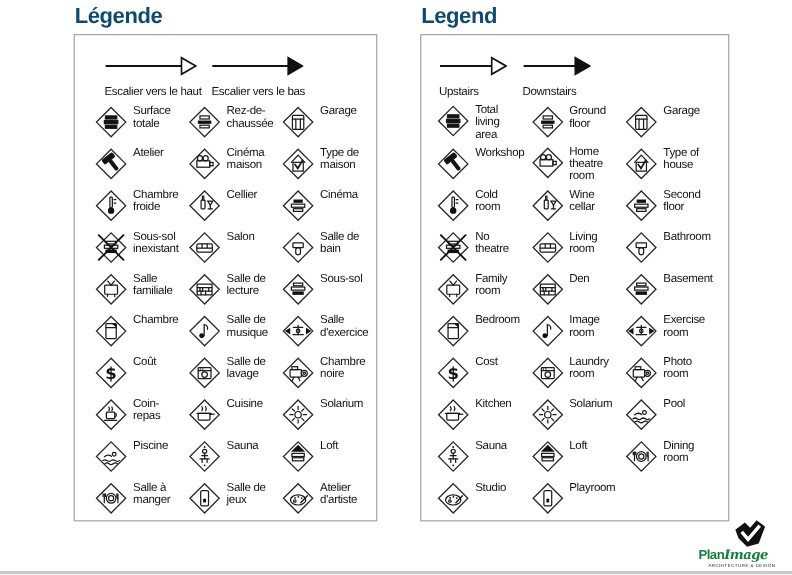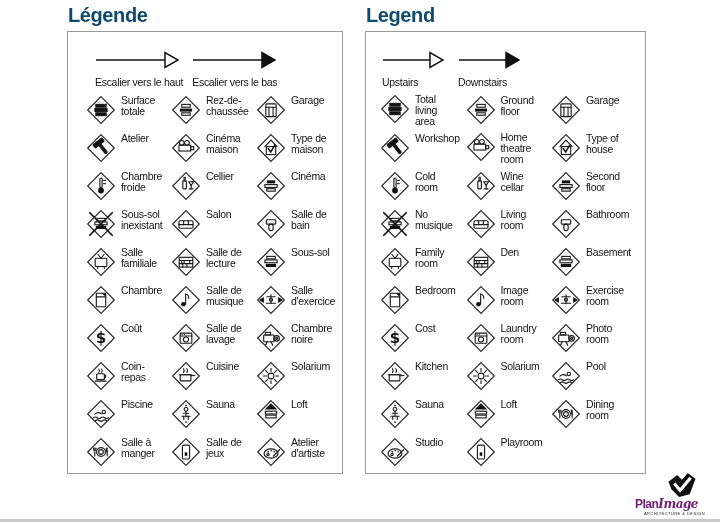--- a/index.html
+++ b/index.html
@@ -1,39 +1,39 @@
 <!DOCTYPE html>
 <html><head>
 <meta charset="utf-8">
 <style>
   html,body{margin:0;padding:0;background:#fff;}
   .page{position:relative;width:720px;height:523px;background:#fff;overflow:hidden;
         font-family:"Liberation Sans",sans-serif;color:#151515;}
   .panel{position:absolute;top:2px;}
   .panel-fr{left:67px;width:276px;}
-  .panel-en{left:365px;width:281px;}
+  .panel-en{left:382px;width:281px;}
   .panel-title{margin:0 0 0 1px;font-size:20px;font-weight:bold;letter-spacing:-0.4px;
                color:#0c4a6e;height:29px;line-height:26px;}
   .panel-box{border:1.5px solid #9b9b9b;background:#fff;height:443px;box-sizing:border-box;}
   .arrows-row{display:flex;align-items:flex-start;padding-top:19px;}
   .panel-fr .arrows-row{padding-left:27px;gap:9px;}
   .panel-en .arrows-row{padding-left:16px;gap:14px;}
   .arrow-cell{display:flex;flex-direction:column;}
   .arrow-cell .arrow-label{margin-top:3px;font-size:10.5px;letter-spacing:-0.3px;
                            white-space:nowrap;line-height:12px;color:#141414;}
   .grid{display:grid;margin-top:3px;grid-auto-rows:38px;align-items:center;}
   .panel-fr .grid{grid-template-columns:repeat(3,85px);padding-left:18px;}
   .panel-en .grid{grid-template-columns:repeat(3,85.5px);padding-left:14px;}
   .cell{display:flex;align-items:flex-start;gap:5px;}
   .cell .icon-wrap{flex:0 0 auto;width:30px;height:30px;display:block;}
   .cell .cell-label{font-size:10.5px;line-height:11px;letter-spacing:-0.3px;
                     white-space:pre-line;color:#141414;max-width:56px;}
   .logo{position:absolute;right:7px;bottom:7px;width:78px;text-align:left;}
   .logo-mark{margin-left:30px;height:27px;}
-  .logo-text{font-size:12px;line-height:11px;color:#701a75;white-space:nowrap;}
+  .logo-text{font-size:12px;line-height:11px;color:#15803d;white-space:nowrap;}
   .logo-text .plan{font-weight:bold;letter-spacing:-0.5px;}
   .logo-text .image{font-family:"DejaVu Serif",serif;font-style:italic;font-weight:bold;
                     letter-spacing:-0.5px;}
   .logo-tagline{font-size:4px;letter-spacing:0.45px;color:#222;margin-top:1px;margin-left:9px;
                 white-space:nowrap;}
   .footer-rule{position:absolute;left:0;right:0;bottom:1px;height:3px;background:#c9c9c9;}
 </style>
 </head>
 <body>
 
@@ -591,21 +591,21 @@
                 <polygon points="16,1.8 30.2,16 16,30.2 1.8,16" fill="#fff" stroke="#2b2b2b" stroke-width="1.3"></polygon>
                 <g fill="none" stroke="#1a1a1a" stroke-width="1.2" stroke-linecap="round">
                   <rect x="11.5" y="10" width="9" height="2.6"></rect>
                   <rect x="9.5" y="13.8" width="13" height="3"></rect>
                   <rect x="10.5" y="18" width="11" height="3.4" fill="#111" stroke="none"></rect>
                   <line x1="4" y1="4" x2="28" y2="28" stroke="#111" stroke-width="1.8"></line>
                   <line x1="28" y1="4" x2="4" y2="28" stroke="#111" stroke-width="1.8"></line>
                 </g>
               </svg></span>
             <span class="cell-label">No
-musique</span>
+theatre</span>
           </div>
           <div class="cell">
             <span class="icon-wrap"><svg viewBox="0 0 32 32" width="30" height="30" aria-hidden="true">
                 <polygon points="16,1.8 30.2,16 16,30.2 1.8,16" fill="#fff" stroke="#2b2b2b" stroke-width="1.3"></polygon>
                 <g fill="none" stroke="#1a1a1a" stroke-width="1.2" stroke-linecap="round">
                   <rect x="8.5" y="12.5" width="15" height="8" rx="1.3"></rect>
                   <line x1="8.5" y1="16.6" x2="23.5" y2="16.6"></line>
                   <line x1="13.5" y1="12.5" x2="13.5" y2="16.6"></line>
                   <line x1="18.5" y1="12.5" x2="18.5" y2="16.6"></line>
                 </g>

